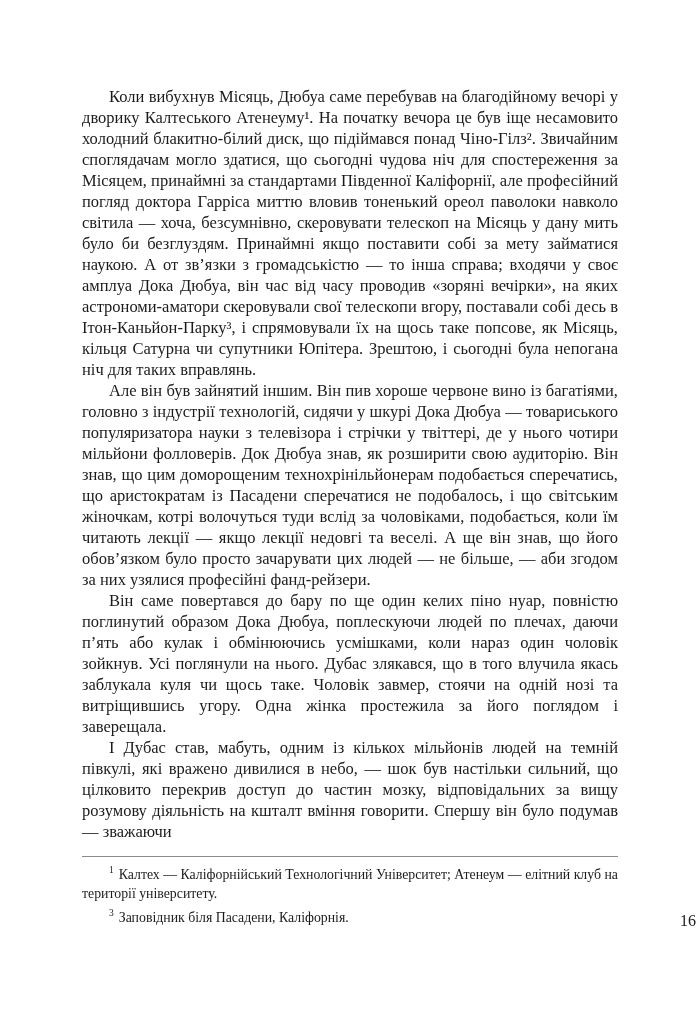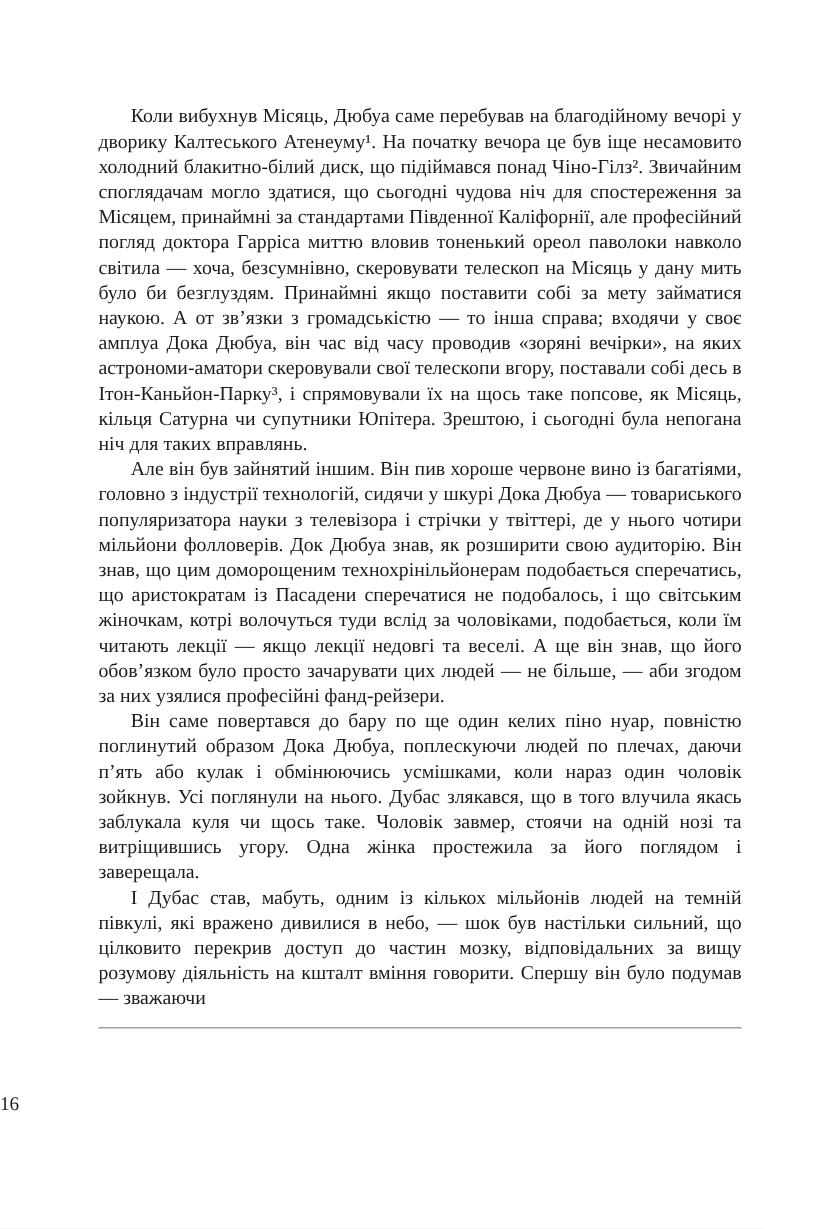--- a/index.html
+++ b/index.html
@@ -44,35 +44,37 @@
   .footnote sup {
     font-size: 9.5px;
     line-height: 0;
     margin-right: 5px;
   }
   .page-number {
     position: absolute;
     left: 0;
     right: 0;
     top: 912px;
-    text-align: left;
+    text-align: right;
     font-size: 16px;
   }
 </style>
 </head>
 <body>
 
 <div class="page">
 
   <div class="body-text">
     <p>Коли вибухнув Місяць, Дюбуа саме перебував на благодійному вечорі у дворику Калтеського Атенеуму¹. На початку вечора це був іще несамовито холодний блакитно-білий диск, що підіймався понад Чіно-Гілз². Звичайним споглядачам могло здатися, що сьогодні чудова ніч для спостереження за Місяцем, принаймні за стандартами Південної Каліфорнії, але професійний погляд доктора Гарріса миттю вловив тоненький ореол паволоки навколо світила — хоча, безсумнівно, скеровувати телескоп на Місяць у дану мить було би безглуздям. Принаймні якщо поставити собі за мету займатися наукою. А от зв’язки з громадськістю — то інша справа; входячи у своє амплуа Дока Дюбуа, він час від часу проводив «зоряні вечірки», на яких астрономи-аматори скеровували свої телескопи вгору, поставали собі десь в Ітон-Каньйон-Парку³, і спрямовували їх на щось таке попсове, як Місяць, кільця Сатурна чи супутники Юпітера. Зрештою, і сьогодні була непогана ніч для таких вправлянь.</p>
     <p>Але він був зайнятий іншим. Він пив хороше червоне вино із багатіями, головно з індустрії технологій, сидячи у шкурі Дока Дюбуа — товариського популяризатора науки з телевізора і стрічки у твіттері, де у нього чотири мільйони фолловерів. Док Дюбуа знав, як розширити свою аудиторію. Він знав, що цим доморощеним технохрінільйонерам подобається сперечатись, що аристократам із Пасадени сперечатися не подобалось, і що світським жіночкам, котрі волочуться туди вслід за чоловіками, подобається, коли їм читають лекції — якщо лекції недовгі та веселі. А ще він знав, що його обов’язком було просто зачарувати цих людей — не більше, — аби згодом за них узялися професійні фанд-рейзери.</p>
     <p>Він саме повертався до бару по ще один келих піно нуар, повністю поглинутий образом Дока Дюбуа, поплескуючи людей по плечах, даючи п’ять або кулак і обмінюючись усмішками, коли нараз один чоловік зойкнув. Усі поглянули на нього. Дубас злякався, що в того влучила якась заблукала куля чи щось таке. Чоловік завмер, стоячи на одній нозі та витріщившись угору. Одна жінка простежила за його поглядом і заверещала.</p>
     <p>І Дубас став, мабуть, одним із кількох мільйонів людей на темній півкулі, які вражено дивилися в небо, — шок був настільки сильний, що цілковито перекрив доступ до частин мозку, відповідальних за вищу розумову діяльність на кшталт вміння говорити. Спершу він було подумав — зважаючи</p>
   </div>
 
   <div class="footnotes">
     <hr class="footnote-rule">
+    <p class="footnote"><sup>1</sup><span>Калтех — Каліфорнійський Технологічний Університет; Атенеум — елітний клуб на території університету.</span></p>
+    <p class="footnote"><sup>3</sup><span>Заповідник біля Пасадени, Каліфорнія.</span></p>
   </div>
 
   <div class="page-number">16</div>
 
 </div>
 
 </body></html>

